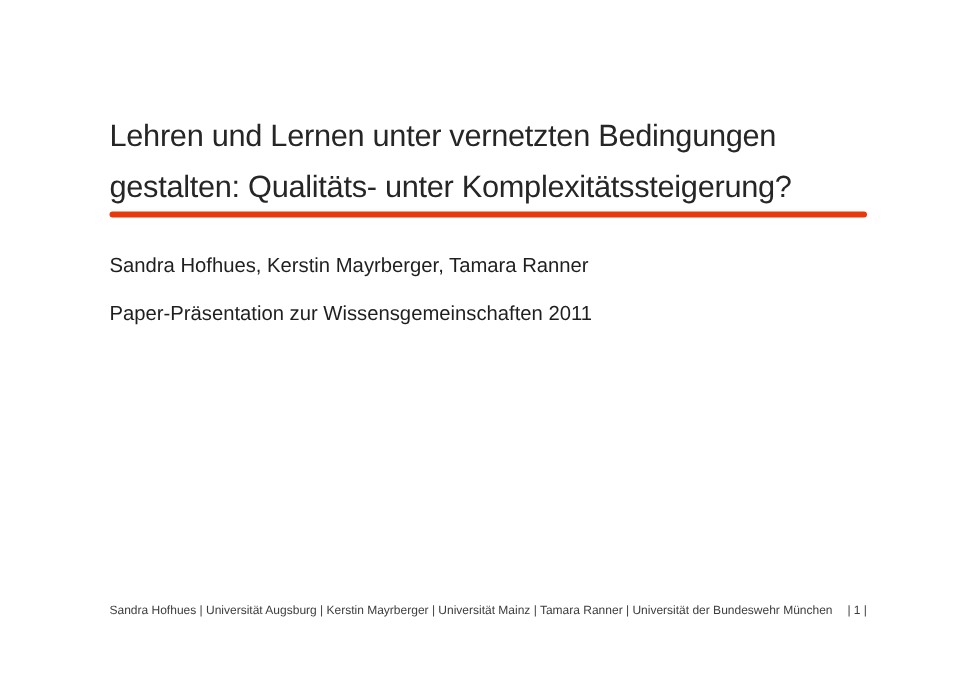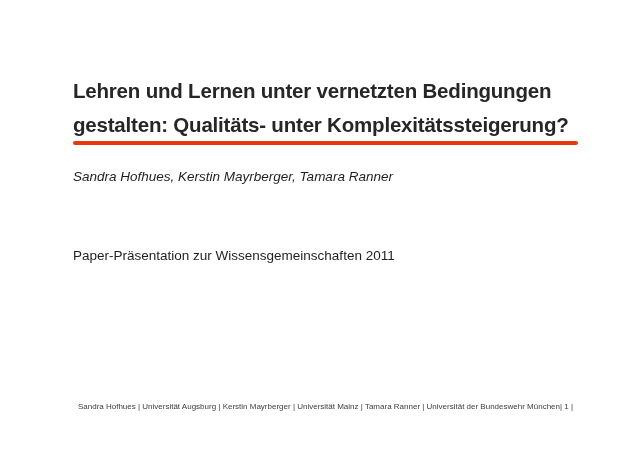--- a/index.html
+++ b/index.html
@@ -15,21 +15,21 @@
     font-family: "Liberation Sans", sans-serif;
     overflow: hidden;
   }
   .title {
     position: absolute;
     left: 73px;
     top: 74px;
     margin: 0;
     width: 520px;
     font-size: 20.5px;
-    font-weight: 700;
+    font-weight: 400;
     line-height: 34px;
     letter-spacing: -0.2px;
     color: #262626;
   }
   .title-line { display: block; white-space: nowrap; }
   .accent-line {
     position: absolute;
     left: 73px;
     top: 141px;
     width: 505px;
@@ -39,39 +39,38 @@
   }
   .authors {
     position: absolute;
     left: 73px;
     top: 168px;
     margin: 0;
     font-size: 13.5px;
     line-height: 17px;
     color: #1f1f1f;
     white-space: nowrap;
-    font-style: italic;
   }
   .event {
     position: absolute;
     left: 73px;
     top: 200px;
     margin: 0;
     font-size: 13.5px;
     line-height: 17px;
     color: #1f1f1f;
   }
-  .event-line { display: block; white-space: nowrap; margin-top: 47px; }
+  .event-line { display: block; white-space: nowrap; }
   .footer {
     position: absolute;
     left: 73px;
     top: 402px;
     width: 505px;
     display: flex;
-    justify-content: center;
+    justify-content: space-between;
     align-items: baseline;
     font-size: 8px;
     line-height: 10px;
     color: #3d3d3d;
   }
   .footer-left { white-space: nowrap; }
   .footer-right { white-space: nowrap; }
 </style>
 </head>
 <body>

